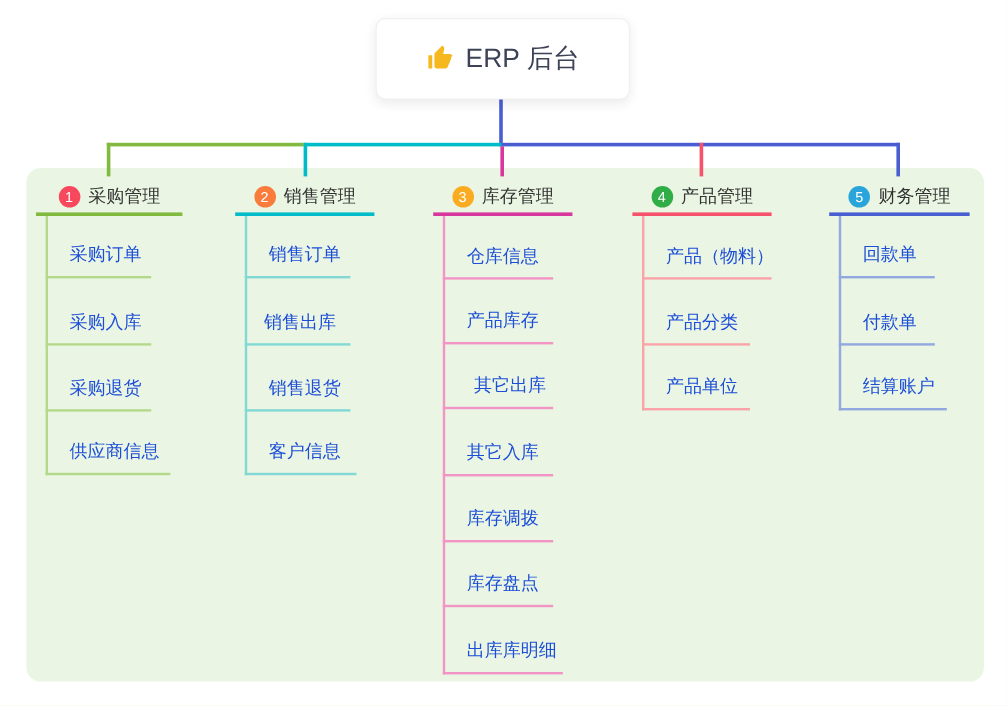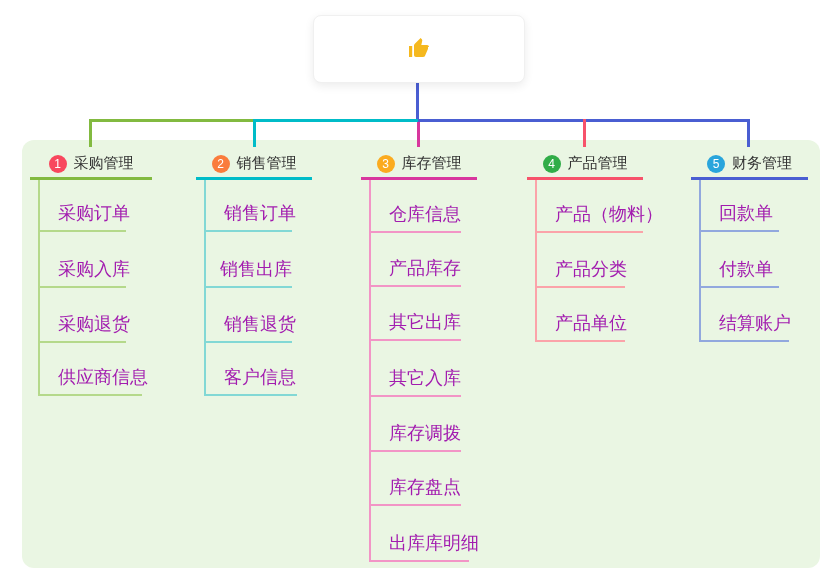--- a/index.html
+++ b/index.html
@@ -54,40 +54,41 @@
   .bg5{background:#29a5dc;}
   
   .vrail{width:2px;top:180px;}
   .r1{left:38px;height:216px;background:#b5d98b;}
   .r2{left:204px;height:216px;background:#82d8d5;}
   .r3{left:369px;height:382px;background:#f295c6;}
   .r4{left:535px;height:162px;background:#fba3a9;}
   .r5{left:699px;height:162px;background:#92a8de;}
   
   .child{
-    box-sizing:border-box;font-size:18px;color:#a21caf;line-height:18px;
+    box-sizing:border-box;font-size:15px;color:#1d4ed8;line-height:18px;
     padding:0 0 8px 20px;border-bottom:2px solid;white-space:nowrap;
   }
   .cl1{border-color:#b5d98b;}
   .cl2{border-color:#82d8d5;}
   .cl3{border-color:#f295c6;}
   .cl4{border-color:#fba3a9;}
   .cl5{border-color:#92a8de;}
 </style>
 </head>
 <body>
 
 <div class="abs panel"></div>
 
 <div class="abs root-card">
   <span>
     <svg width="24" height="24" viewBox="0 0 24 24">
       <path fill="#f5b81e" d="M2 20h3.2V9H2v11zM22 10c0-1.1-.9-2-2-2h-5.7l.95-4.35c.1-.5-.05-1.02-.42-1.39L13.6 1 7.59 7.01C7.22 7.38 7 7.89 7 8.41V18c0 1.1.9 2 2 2h7.2c.8 0 1.52-.48 1.84-1.21l2.8-6.54c.1-.25.16-.52.16-.79V10z"></path>
     </svg>
   </span>
+  <span>ERP 后台</span>
 </div>
 
 <div class="abs root-drop"></div>
 <div class="abs hline c-green" style="left:89px;width:164px;"></div>
 <div class="abs hline c-teal" style="left:253px;width:165px;"></div>
 <div class="abs hline c-blue" style="left:418px;width:332px;"></div>
 <div class="abs vdrop c-green" style="left:89px;"></div>
 <div class="abs vdrop c-teal" style="left:253px;"></div>
 <div class="abs vdrop c-magenta" style="left:417px;top:122px;height:25px;"></div>
 <div class="abs vdrop c-red" style="left:583px;"></div>

